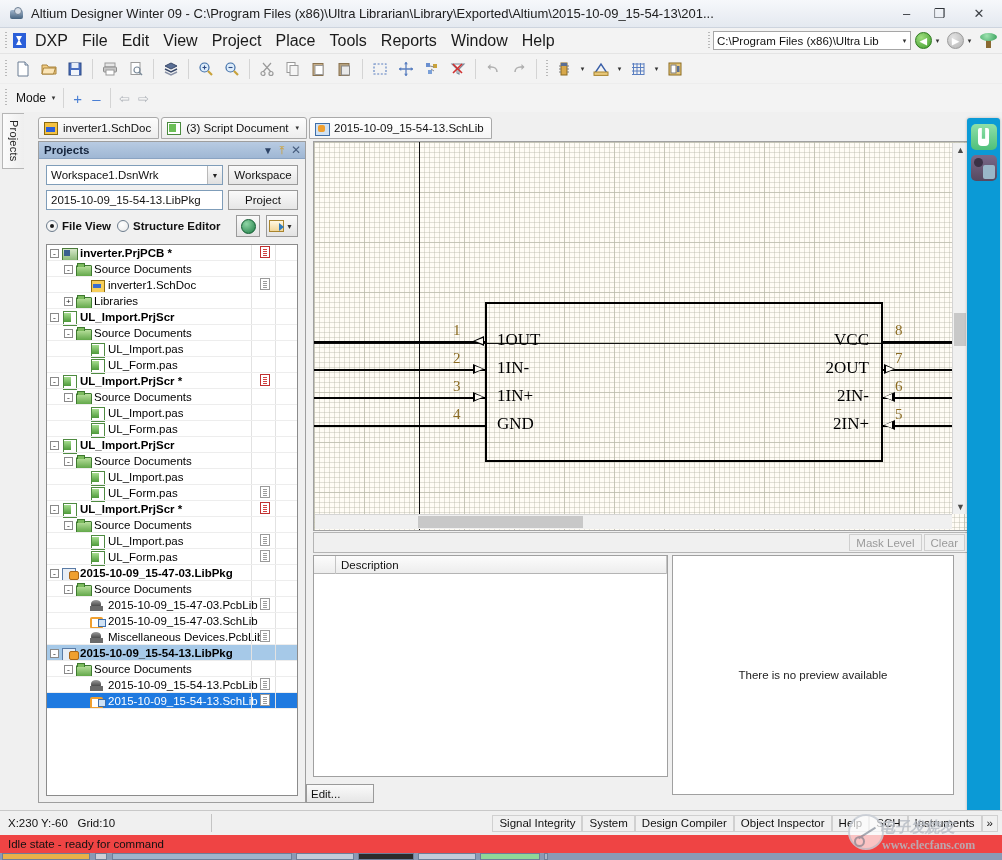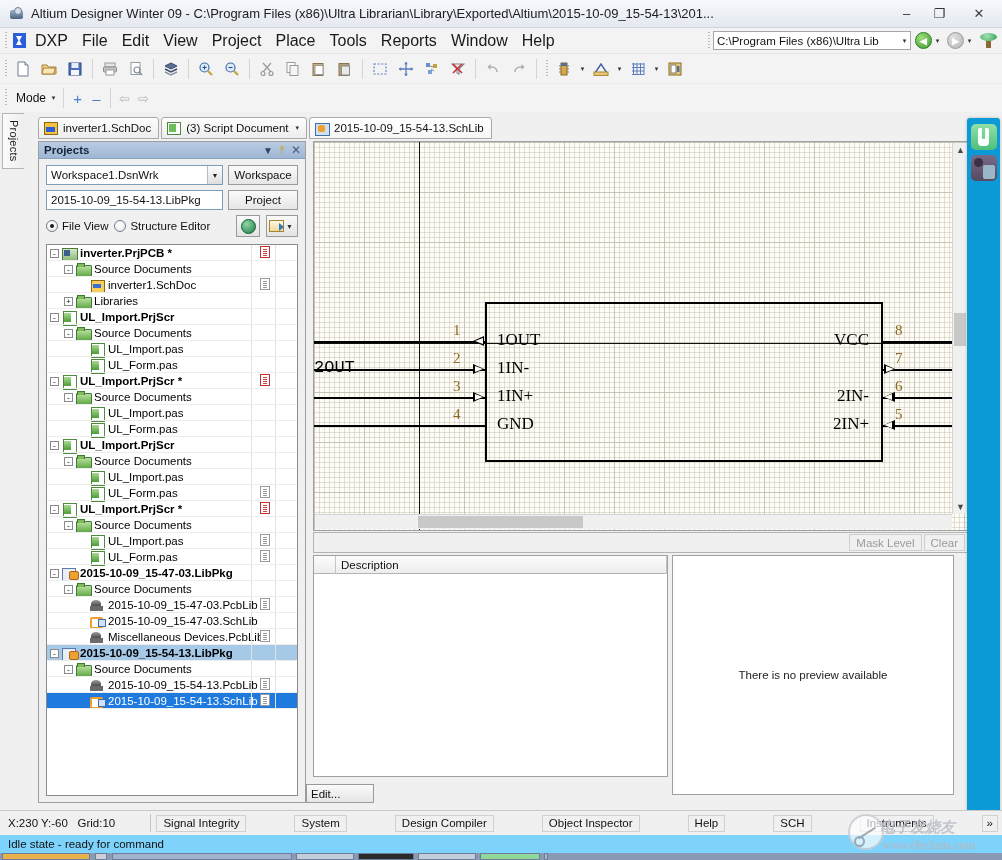--- a/index.html
+++ b/index.html
@@ -176,21 +176,21 @@
   .btn {
     height: 20px; padding: 0 8px; background: linear-gradient(to bottom,#fafafa,#e6e6e6);
     border: 1px solid #9a9a9a; font-size: 11.5px; color: #111;
     display: flex; align-items: center; justify-content: center; white-space: nowrap;
   }
   .txtbox {
     flex: 1; height: 20px; background: #fff; border: 1px solid #7f9db9;
     display: flex; align-items: center; padding-left: 4px; font-size: 11.5px; color: #111;
   }
   .radiorow { display: flex; align-items: center; gap: 6px; }
-  .radio { display: flex; align-items: center; gap: 4px; font-size: 11.5px; color: #111; }
+  .radio { display: flex; align-items: center; gap: 4px; font-size: 11.5px; color: #111; font-weight: bold; }
   .rdot {
     width: 12px; height: 12px; border-radius: 50%; border: 1px solid #6d7d8d;
     background: radial-gradient(circle at 40% 35%,#fff,#e8e8e8); position: relative; flex: none;
   }
   .radio.sel .rdot:after {
     content: ""; position: absolute; left: 3px; top: 3px; width: 4px; height: 4px;
     border-radius: 50%; background: #1c1c1c;
   }
   .iconbtn {
     width: 24px; height: 22px; background: linear-gradient(to bottom,#fafafa,#e3e3e3);
@@ -360,28 +360,28 @@
   .fp-ico.two:before{content:"";position:absolute;right:2px;bottom:2px;width:12px;height:14px;background:#9ab7c8;border-radius:2px;}
 
   
   .statusbar {
     position: absolute; left: 0; top: 810px; width: 1002px; height: 25px;
     background: #f0f0f0; border-top: 1px solid #c8c8c8;
     display: flex; align-items: center;
   }
   .status-coords { font-size: 11.5px; color: #111; padding-left: 8px; width: 205px; }
   .status-sep { width: 1px; height: 18px; background: #c4c4c4; margin: 0 6px; }
-  .status-right { margin-left: auto; display: flex; align-items: center; padding-right: 4px; gap: 48px; }
+  .status-right { margin-left: auto; display: flex; align-items: center; padding-right: 4px; }
   .sysbtn {
     height: 17px; padding: 0 6px; border: 1px solid #d0d0d0; background: #f0f0f0;
     font-size: 11.5px; color: #111; display: flex; align-items: center; white-space: nowrap;
   }
   .idlebar {
     position: absolute; left: 0; top: 835px; width: 1002px; height: 18px;
-    background: #7dd3fc; display: flex; align-items: center;
+    background: #ef4444; display: flex; align-items: center;
   }
   .idle-text { font-size: 11.5px; color: #111; padding-left: 8px; }
   .taskstrip {
     position: absolute; left: 0; top: 853px; width: 1002px; height: 7px;
     background: #8a9ab5;
   }
   .task-sq { position: absolute; top: 0; height: 7px; border: 1px solid #6d7e99; }
 
   
   .watermark {
@@ -662,21 +662,21 @@
         <div class="pin-arrow" style="left:159px;top:250px;border-left:11px solid #000;border-top:5px solid transparent;border-bottom:5px solid transparent;background:transparent;"></div>
         <div class="pin-arrow" style="left:161px;top:252px;border-left:8px solid #fffcf5;border-top:3px solid transparent;border-bottom:3px solid transparent;"></div>
         <div class="pin-line" style="left:0px;top:283px;width:171px;"></div>
         <div class="pin-num" style="left:139px;top:264px;">4</div>
         <div class="pin-name" style="left:183px;top:272px;">GND</div>
         <div class="pin-line" style="left:569px;top:199px;width:71px;"></div>
         <div class="pin-num" style="left:581px;top:180px;">8</div>
         <div class="pin-name" style="left:0px;top:188px;width:555px;text-align:right;">VCC</div>
         <div class="pin-line" style="left:569px;top:227px;width:71px;"></div>
         <div class="pin-num" style="left:581px;top:208px;">7</div>
-        <div class="pin-name" style="left:0px;top:216px;width:555px;font-family:Liberation Mono, monospace;">2OUT</div>
+        <div class="pin-name" style="left:0px;top:216px;width:555px;text-align:right;">2OUT</div>
         <div class="pin-arrow" style="left:570px;top:222px;border-left:11px solid #000;border-top:5px solid transparent;border-bottom:5px solid transparent;"></div>
         <div class="pin-arrow" style="left:572px;top:224px;border-left:8px solid #fffcf5;border-top:3px solid transparent;border-bottom:3px solid transparent;"></div>
         <div class="pin-line" style="left:569px;top:255px;width:71px;"></div>
         <div class="pin-num" style="left:581px;top:236px;">6</div>
         <div class="pin-name" style="left:0px;top:244px;width:555px;text-align:right;">2IN-</div>
         <div class="pin-arrow" style="left:570px;top:250px;border-right:11px solid #000;border-top:5px solid transparent;border-bottom:5px solid transparent;"></div>
         <div class="pin-arrow" style="left:570px;top:252px;border-right:8px solid #fffcf5;border-top:3px solid transparent;border-bottom:3px solid transparent;"></div>
         <div class="pin-line" style="left:569px;top:283px;width:71px;"></div>
         <div class="pin-num" style="left:581px;top:264px;">5</div>
         <div class="pin-name" style="left:0px;top:272px;width:555px;text-align:right;">2IN+</div>

